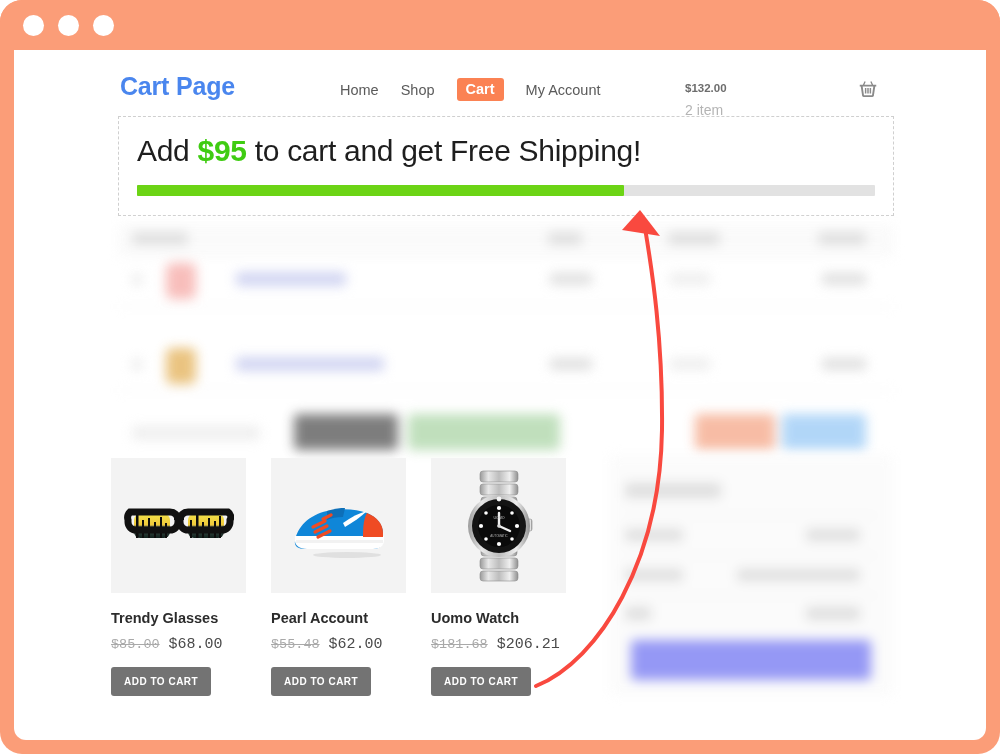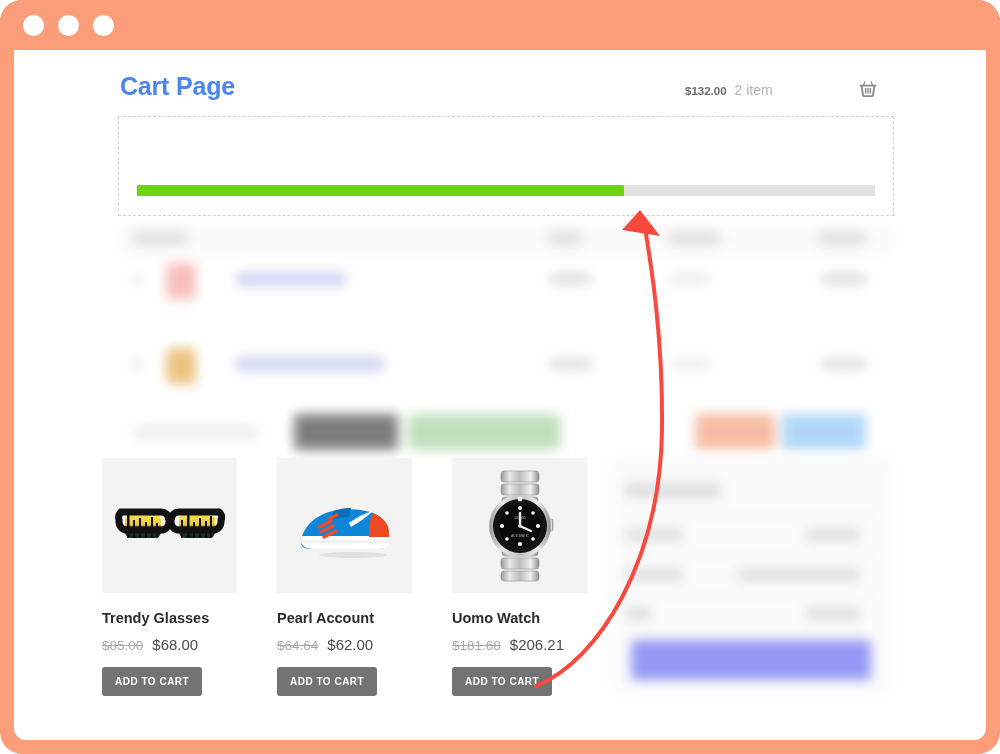--- a/index.html
+++ b/index.html
@@ -59,21 +59,21 @@
     font-size: 14.5px; color: #5a5a5a;
     text-decoration: none; white-space: nowrap;
   }
   .nav-link.active {
     background: #fb8253; color: #ffffff;
     padding: 3px 9px 4px; border-radius: 3px;
     font-weight: bold;
   }
   .cart-summary {
     position: absolute; left: 671px; top: 32px;
-    display: flex; align-items: baseline; gap: 8px;
+    display: flex; align-items: baseline; gap: 8px; flex-direction: column;
   }
   .cart-total { font-size: 11.5px; color: #6d6d6d; font-weight: bold; }
   .cart-count { font-size: 14px; color: #b4b4b4; }
   .basket-icon {
     position: absolute; left: 843px; top: 29px;
     width: 22px; height: 22px;
   }
 
   
   .banner {
@@ -130,35 +130,36 @@
   }
   .btn-peach {
     position: absolute; background: #f6b59b; border-radius: 4px;
   }
   .btn-blue {
     position: absolute; background: #a9d2f7; border-radius: 4px;
   }
 
   
   .products {
-    position: absolute; left: 88px; top: 408px;
-    display: flex; gap: 40px;
+    position: absolute; left: 97px; top: 408px;
+    display: flex; gap: 25px;
   }
   .card { width: 135px; }
   .card-img {
     width: 135px; height: 135px; background: #f3f3f3;
     display: flex; align-items: center; justify-content: center;
   }
   .card-title {
     margin-top: 17px; font-size: 14.5px;
     font-weight: bold; color: #2b2b2b; white-space: nowrap;
   }
   .card-prices {
     margin-top: 10px; display: flex; align-items: baseline; gap: 9px;
     white-space: nowrap;
+    font-family: Liberation Mono, monospace;
   }
   .price-old {
     font-size: 13.5px; color: #a9a9a9; text-decoration: line-through;
   }
   .price-new { font-size: 15px; color: #4a4a4a; text-align: center; }
   .add-btn {
     margin-top: 14px; display: inline-block;
     background: #737373; color: #ffffff;
     font-size: 10px; font-weight: bold; letter-spacing: 0.5px;
     padding: 9px 13px; border: none; border-radius: 3px;
@@ -199,34 +200,41 @@
     <div class="dot d1"></div>
     <div class="dot d2"></div>
     <div class="dot d3"></div>
   </div>
 
   <div class="viewport">
 
     <div class="site-header">
       <div class="brand" style="color: rgb(74, 134, 238);">Cart Page</div>
 
+      <div class="nav">
+        <a class="nav-link" href="#">Home</a>
+        <a class="nav-link" href="#">Shop</a>
+        <a class="nav-link active" href="#">Cart</a>
+        <a class="nav-link" href="#">My Account</a>
+      </div>
 
       <div class="cart-summary">
         <span class="cart-total">$132.00</span>
         <span class="cart-count">2 item</span>
       </div>
 
       <div class="basket-icon">
         <svg viewBox="0 0 24 24" width="22" height="22" fill="#8a8a8a">
           <path d="M8.2 2.4 6.4 6.2H3v2h1.1l1.5 10.1c.1.8.8 1.3 1.6 1.3h9.6c.8 0 1.5-.5 1.6-1.3L19.9 8.2H21v-2h-3.4L15.8 2.4l-1.3.7 1.5 3.1H8l1.5-3.1zM6.2 8.2h11.6l-1.4 9.4H7.6L6.2 8.2zm2.4 1.6v6h1.6v-6H8.6zm2.6 0v6h1.6v-6h-1.6zm2.6 0v6h1.6v-6h-1.6z"></path>
         </svg>
       </div>
     </div>
 
     <div class="banner">
+      <div class="banner-text"><span>Add </span><span class="amount">$95</span><span> to cart and get Free Shipping!</span></div>
       <div class="progress-track" style="background: rgb(226, 226, 226);">
         <div class="progress-fill" id="progress-fill" style="width: 66%; background: rgb(108, 212, 21);"></div>
       </div>
     </div>
 
     <div class="cart-table">
       <div class="tbl-head"></div>
       <div class="skel" style="left:14px;  top:8px;  width:56px; height:13px;"></div>
       <div class="skel" style="left:430px; top:8px;  width:34px; height:13px;"></div>
       <div class="skel" style="left:550px; top:8px;  width:52px; height:13px;"></div>
@@ -330,21 +338,21 @@
               <path d="M30 36 L42 30"></path>
                 <path d="M32 41 L44 35"></path>
               <path d="M35 46 L47 40"></path>
                 <path d="M40 28 L48 24"></path>
             </g>
             <path d="M60 32 C68 26 76 22 84 20 C78 26 70 31 62 36 Z" fill="#ffffff"></path>
           </svg>
         </div>
         <div class="card-title">Pearl Account</div>
         <div class="card-prices">
-          <span class="price-old">$64.64</span>
+          <span class="price-old">$55.48</span>
           <span class="price-new">$62.00</span>
         </div>
         <button class="add-btn">ADD TO CART</button>
       </div>
 
       <div class="card">
         <div class="card-img">
           <svg width="90" height="118" viewBox="0 0 90 118">
             <defs>
               <linearGradient id="steel" x1="0" y1="0" x2="1" y2="0">

